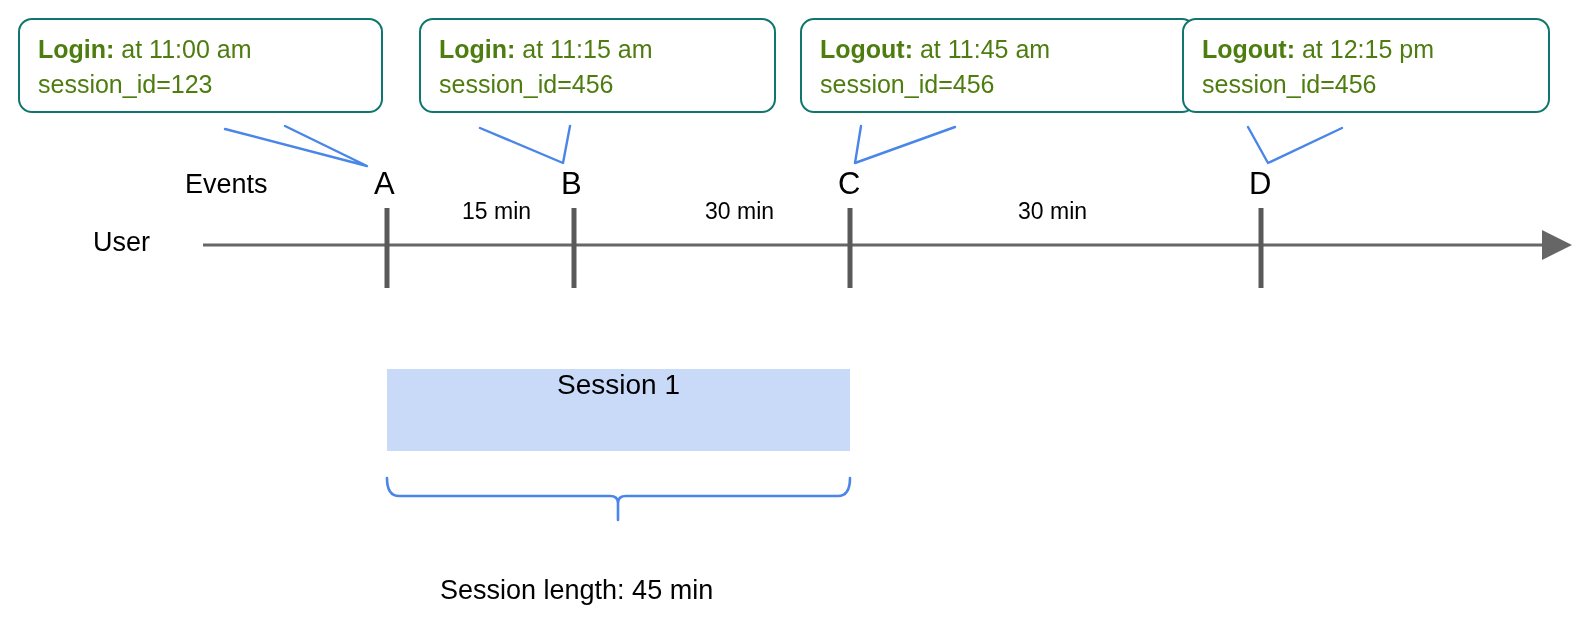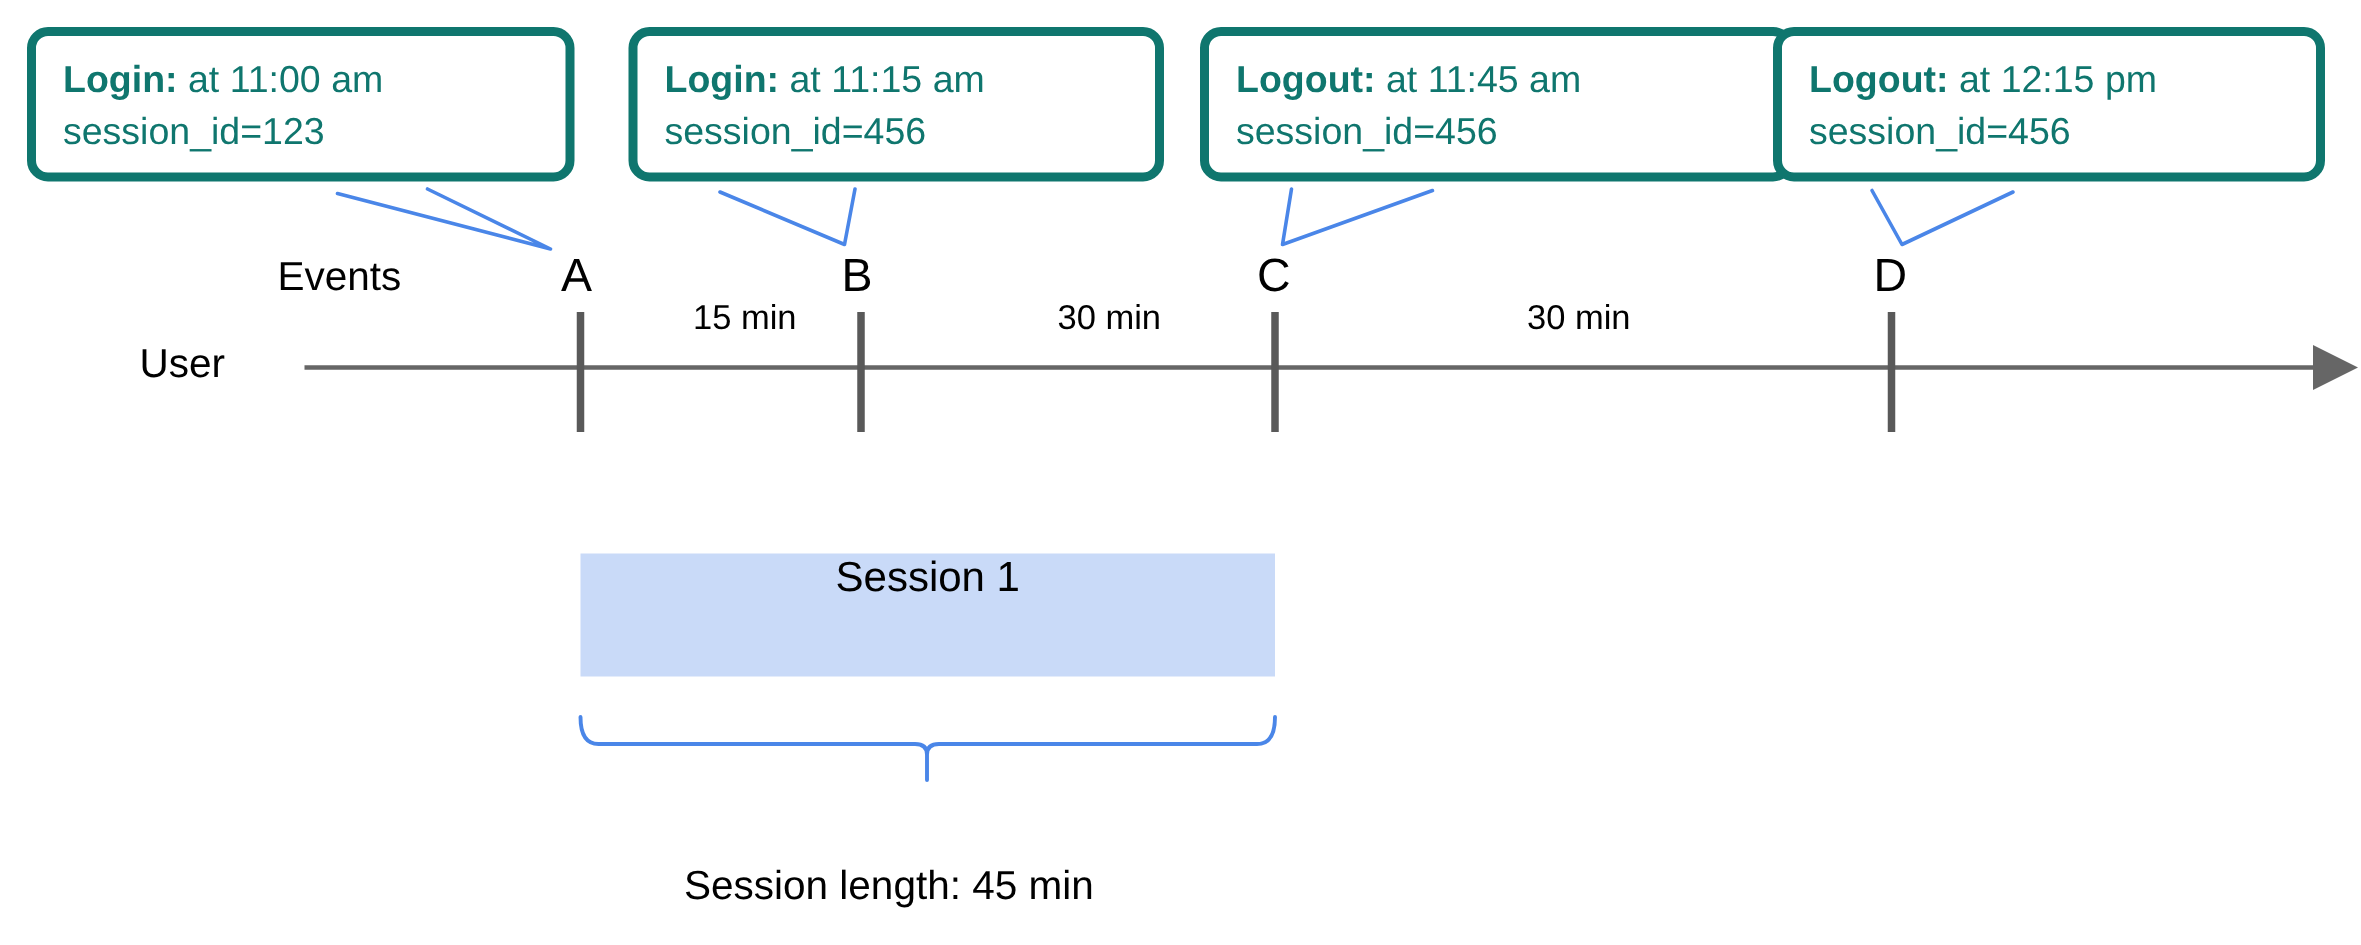--- a/index.html
+++ b/index.html
@@ -20,27 +20,27 @@
     left: 0;
     top: 0;
     width: 1574px;
     height: 630px;
   }
 
   
   .callout {
     position: absolute;
     box-sizing: border-box;
-    border: 6px solid #0f766e;
+    border: 2px solid #0f766e;
     border-radius: 14px;
     background: #ffffff;
     padding: 12px 16px 10px 18px;
     font-size: 25px;
     line-height: 1.38;
-    color: #0f766e;
+    color: #4d7c0f;
     white-space: nowrap;
     z-index: 3;
   }
   .callout .lead {
     font-weight: bold;
   }
   .callout .ln {
     display: block;
   }
 
@@ -154,15 +154,15 @@
   <div class="lbl lbl-event-mark" style="left:1249px; top:166px;">D</div>
 
   <div class="lbl lbl-interval" style="left:442px; top:198px;">15 min</div>
   <div class="lbl lbl-interval" style="left:685px; top:198px;">30 min</div>
   <div class="lbl lbl-interval" style="left:998px; top:198px;">30 min</div>
 
   <div id="session-bar">
     <span class="bar-label">Session 1</span>
   </div>
 
-  <div class="lbl lbl-session-len" style="left:456px; top:575px;">Session length: 45 min</div>
+  <div class="lbl lbl-session-len" style="left:440px; top:575px;">Session length: 45 min</div>
 
 </div>
 
 </body></html>

